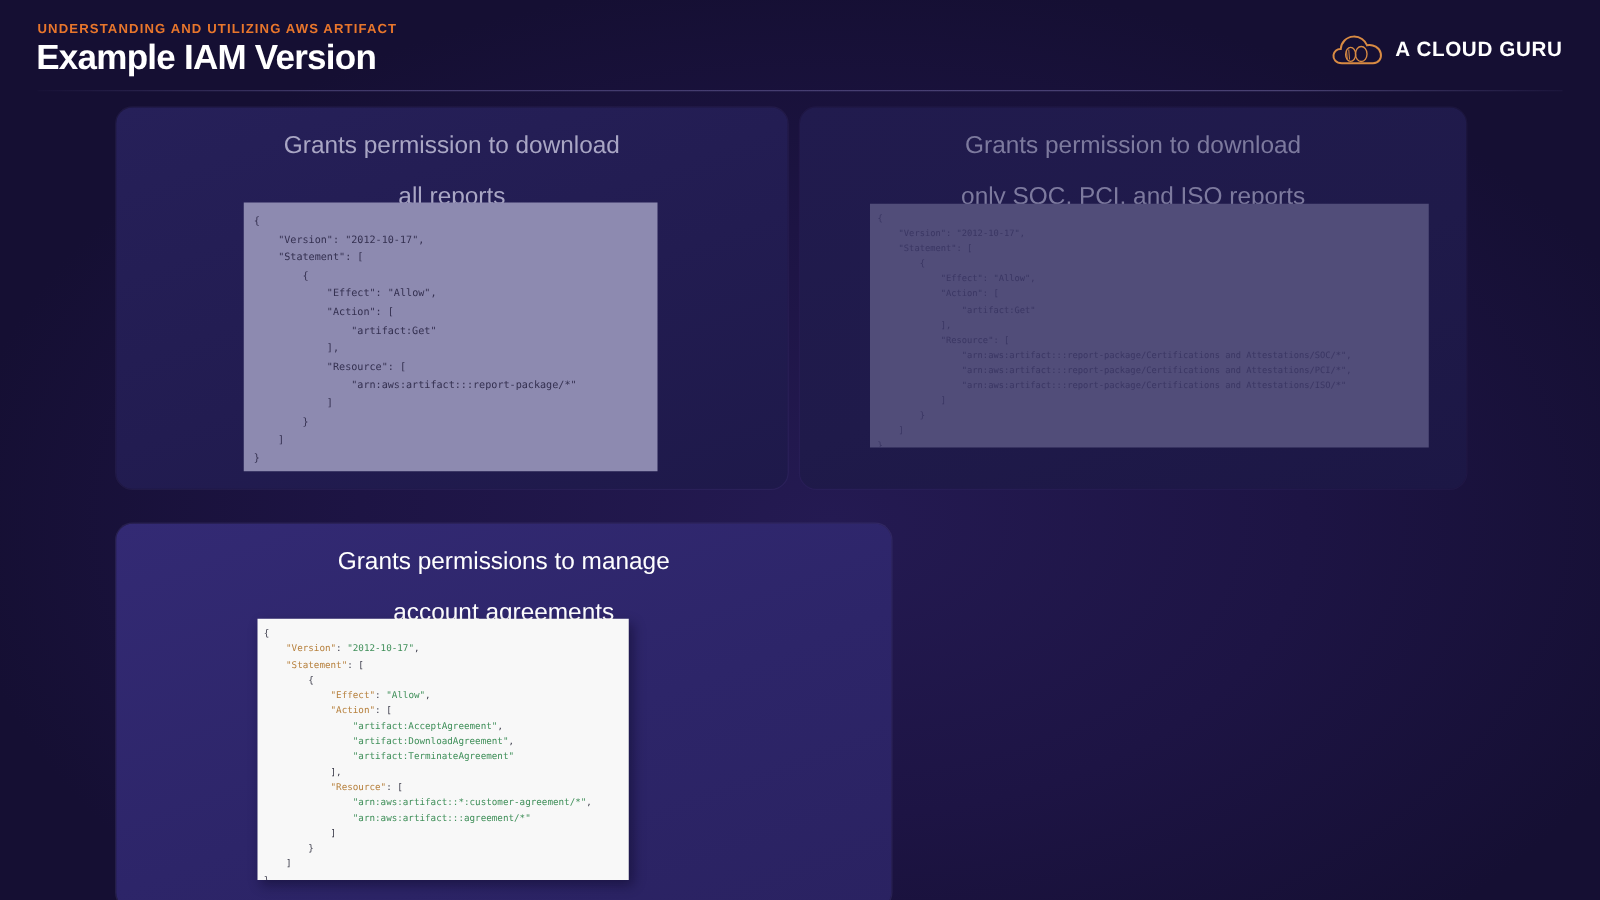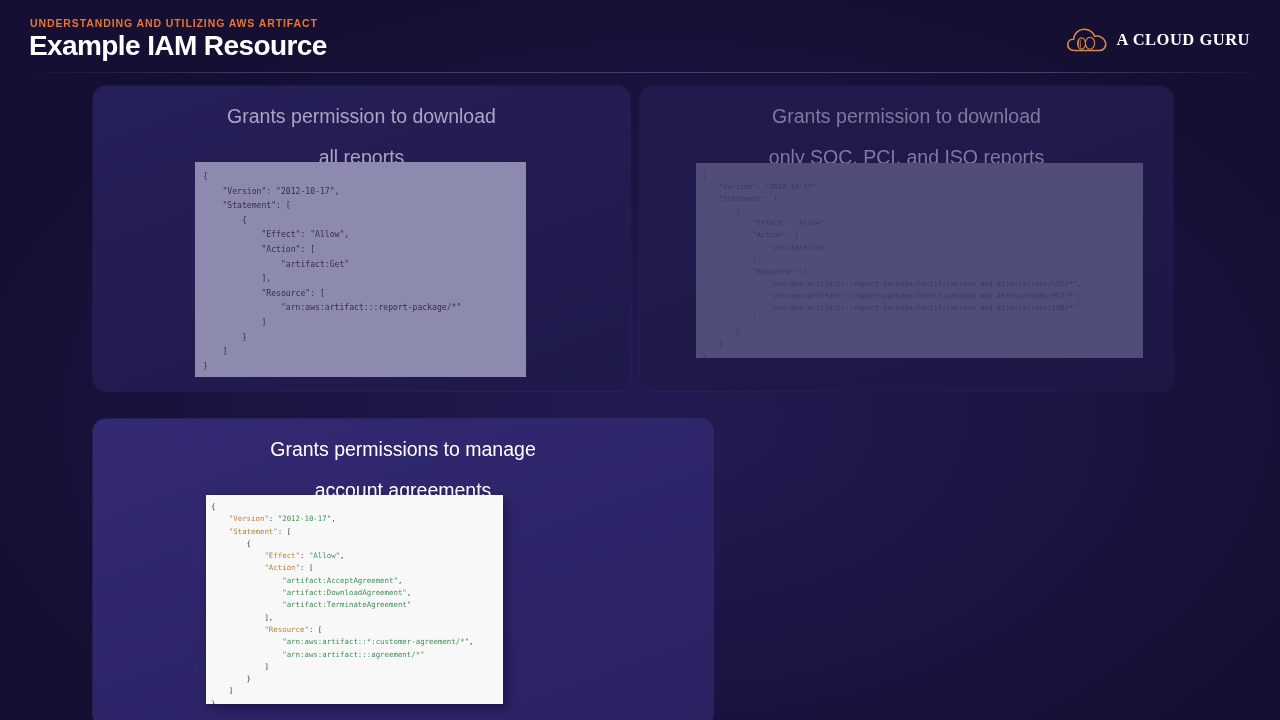--- a/index.html
+++ b/index.html
@@ -36,21 +36,21 @@
     color: #ffffff;
   }
   #divider {
     position: absolute; left: 30px; top: 72px;
     width: 1220px; height: 1px;
     background: linear-gradient(90deg, rgba(150,140,220,0.02) 0%, rgba(160,150,225,0.30) 18%, rgba(170,160,230,0.34) 82%, rgba(150,140,220,0.05) 100%);
   }
   
   #brand {
     position: absolute; right: 30px; top: 26px;
-    display: flex; align-items: center; gap: 9px; font-family: Liberation Serif, serif;
+    display: flex; align-items: center; gap: 9px;
   }
   #brand-cloud { display: block; width: 42px; height: 28px; }
   #brand-name {
     font-size: 16.5px; font-weight: bold;
     letter-spacing: 0.5px; color: #ffffff;
     white-space: nowrap;
   }
   
   .card {
     position: absolute;
@@ -124,21 +124,21 @@
     box-shadow: 3px 4px 9px rgba(8,4,30,0.45);
   }
 </style>
 </head>
 <body>
 
 <div id="slide">
 
   <div id="header">
     <div id="eyebrow">UNDERSTANDING AND UTILIZING AWS ARTIFACT</div>
-    <div id="page-title">Example IAM Resource</div>
+    <div id="page-title">Example IAM Version</div>
     <div id="divider"></div>
 
     <div id="brand">
       <svg id="brand-cloud" viewBox="0 0 42 28">
         <path d="M8.5 24.5 C3.6 24.5 1.4 21.2 1.8 18.0 C2.2 14.9 4.9 13.0 7.6 13.2 C7.9 8.0 12.0 3.6 17.6 3.3 C23.0 3.0 27.2 6.3 28.6 10.2 C33.6 9.2 38.6 12.2 39.6 16.6 C40.5 20.6 38.0 24.5 33.4 24.5 Z" fill="none" stroke="#d98b43" stroke-width="1.6"></path>
         <ellipse cx="15.5" cy="17.5" rx="4.0" ry="5.6" fill="none" stroke="#d98b43" stroke-width="1.1"></ellipse>
         <ellipse cx="24.0" cy="17.2" rx="4.6" ry="6.0" fill="none" stroke="#d98b43" stroke-width="1.1"></ellipse>
         <path d="M12.2 14.2 L12.8 21.2 M14.0 13.6 L14.6 21.6" stroke="#d98b43" stroke-width="0.8" fill="none"></path>
       </svg>
       <span id="brand-name">A CLOUD GURU</span>

